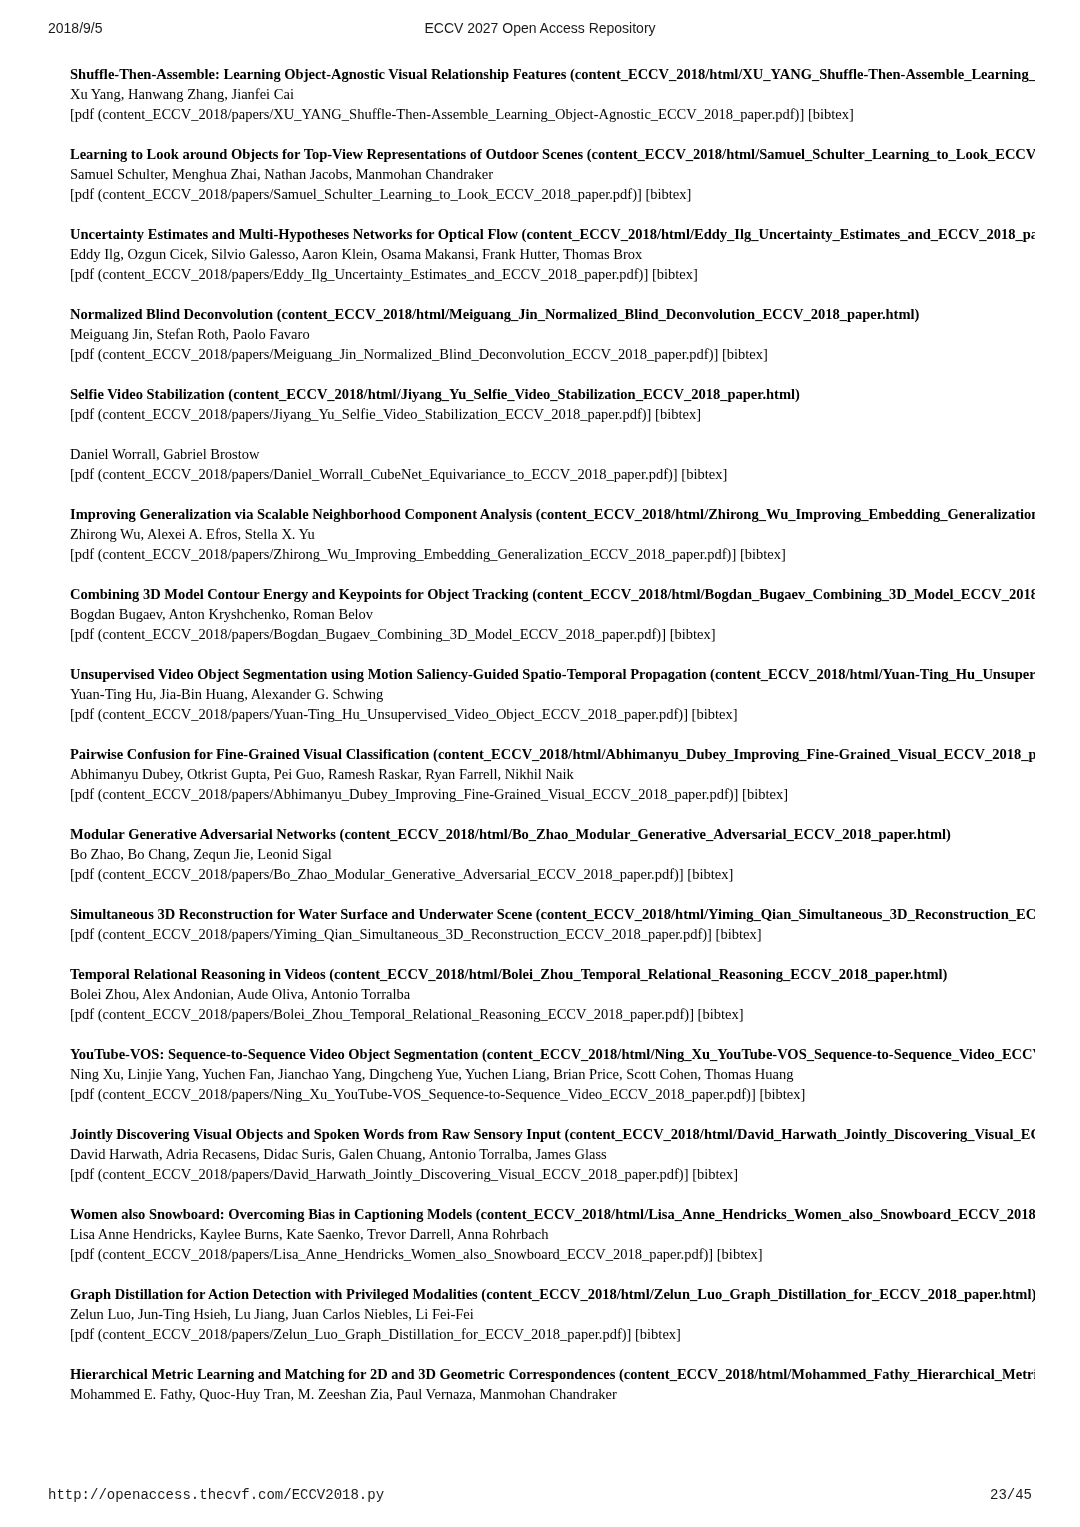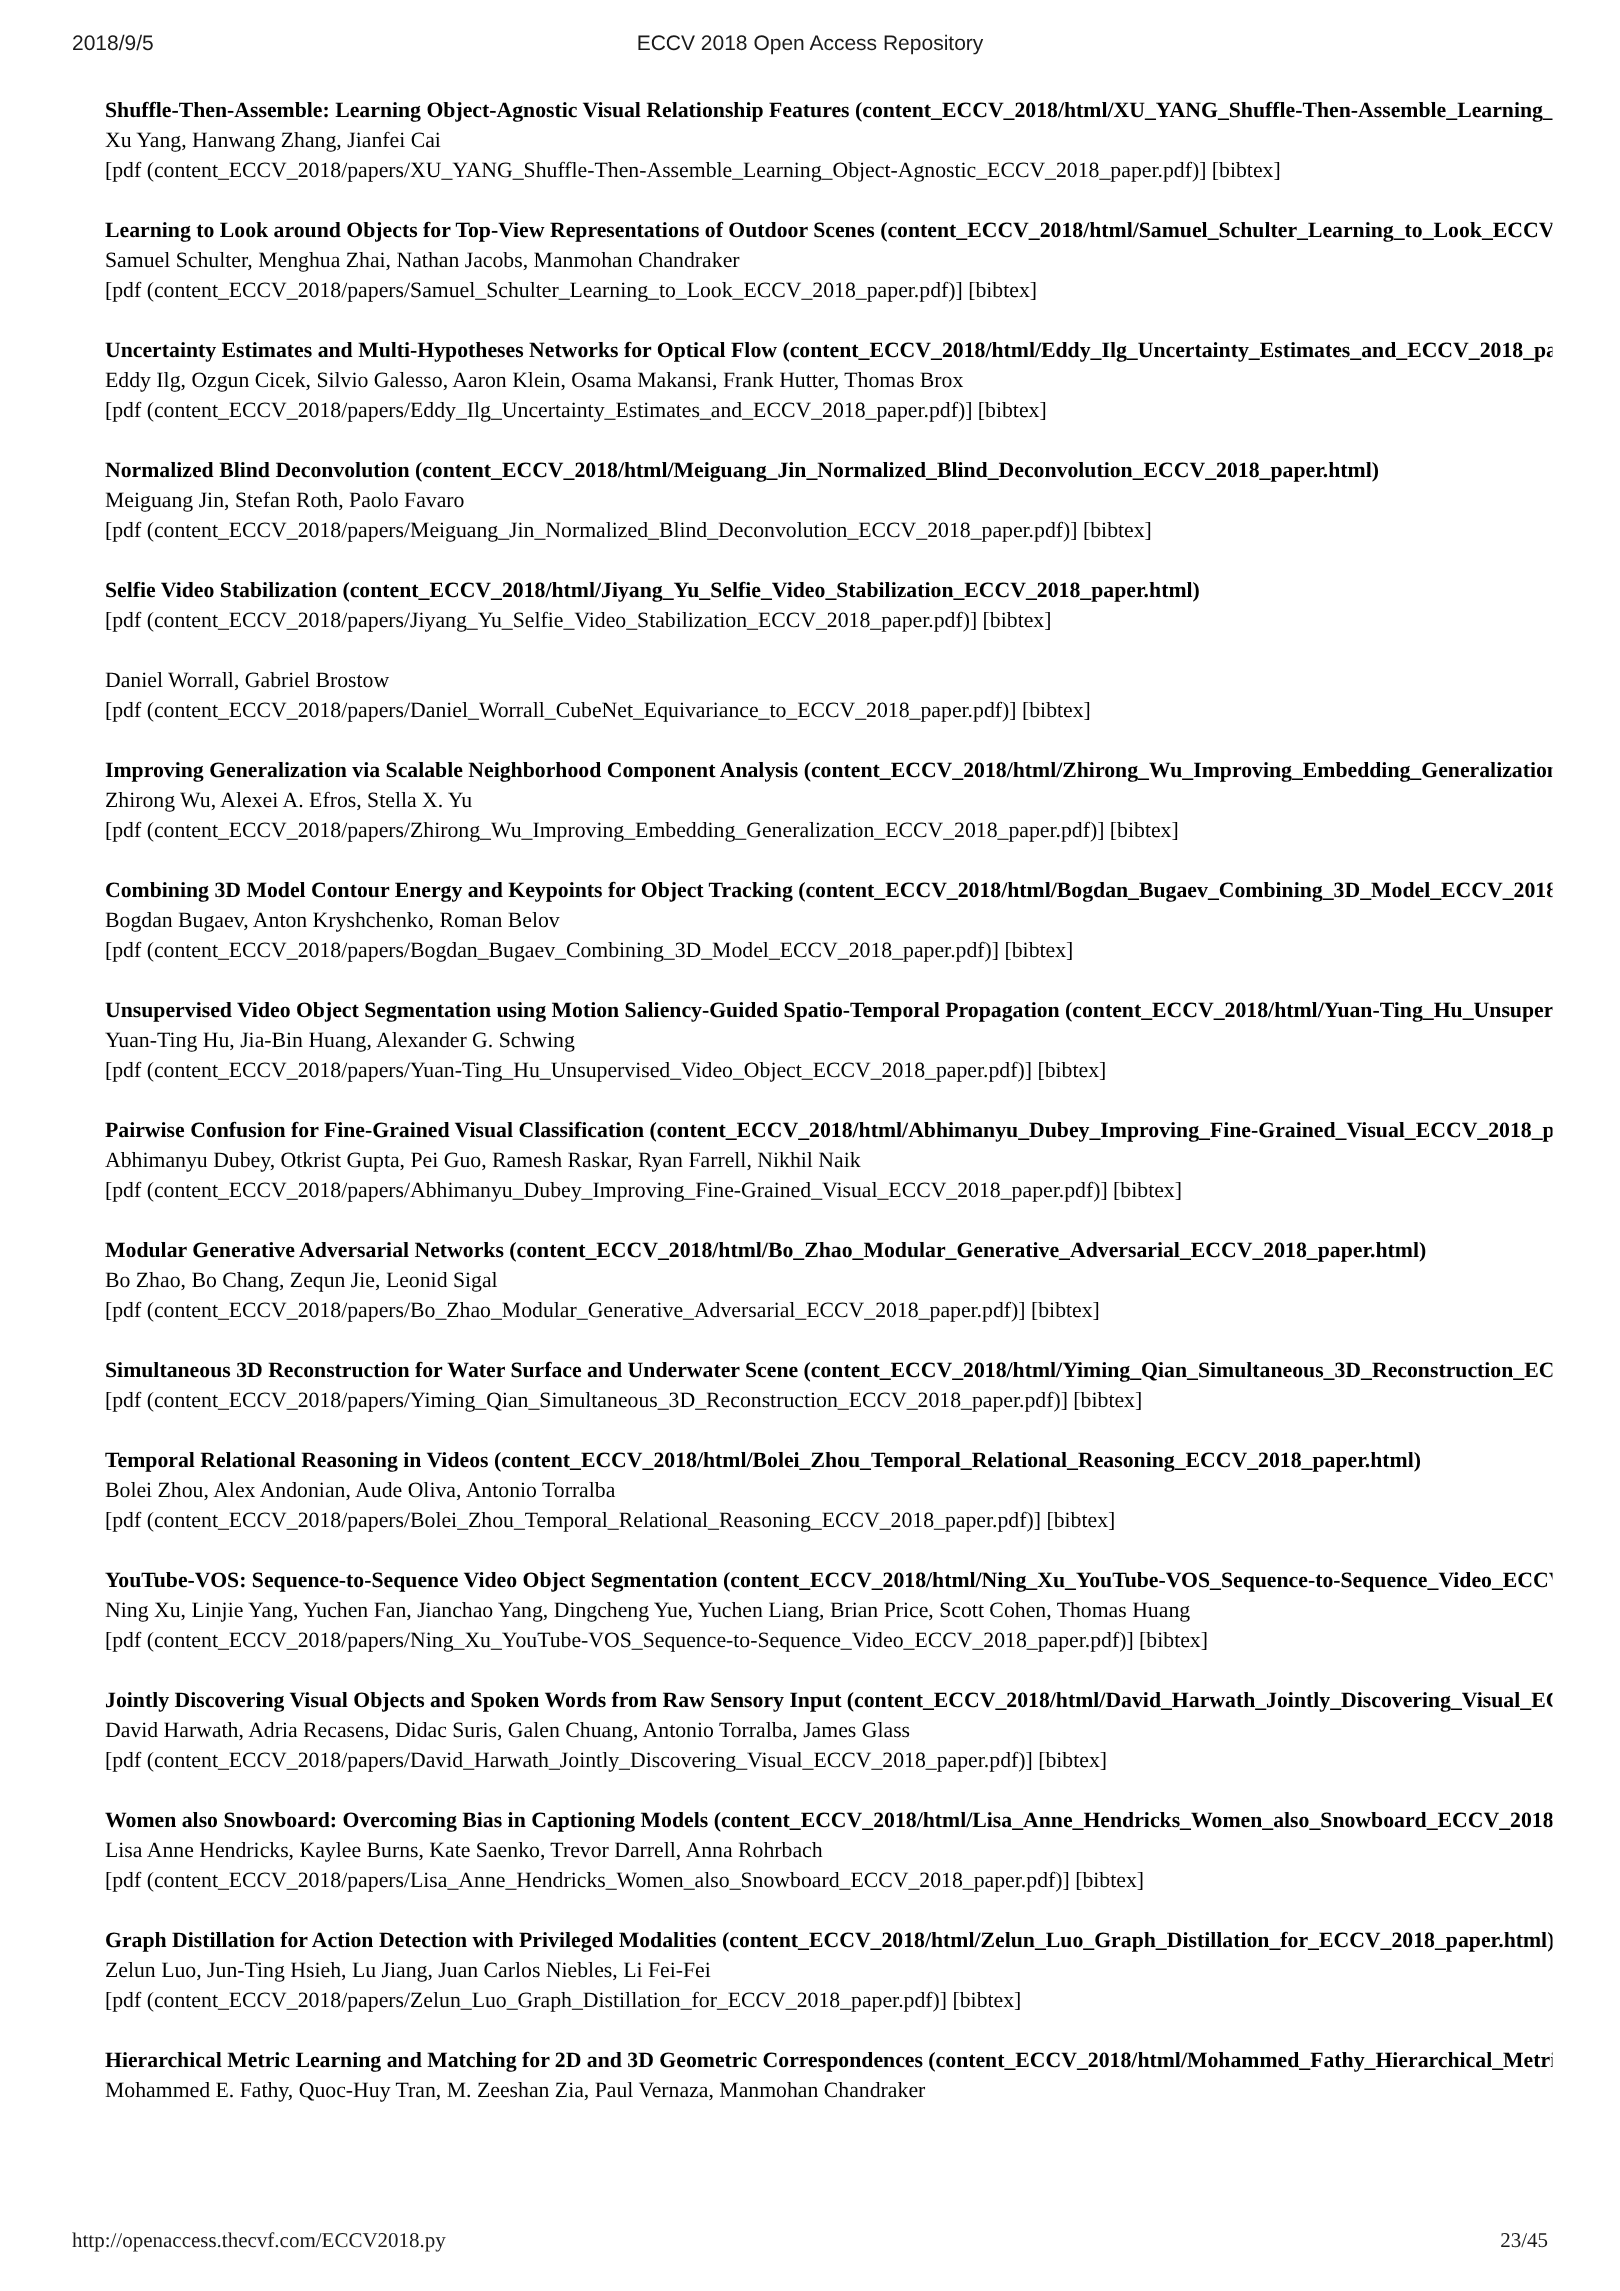--- a/index.html
+++ b/index.html
@@ -47,34 +47,34 @@
     overflow: hidden;
   }
   .title { font-weight: bold; }
   .print-footer {
     position: absolute;
     left: 48px;
     right: 48px;
     bottom: 24px;
     display: flex;
     justify-content: space-between;
-    font-family: Liberation Serif, serif;
+    font-family: Liberation Mono, monospace;
     font-size: 14px;
     color: #1a1a1a;
   }
   .print-footer span { white-space: nowrap; }
 </style>
 </head>
 <body>
 
 <div class="page">
 
   <div class="print-header">
     <span class="print-date">2018/9/5</span>
-    <span class="print-title">ECCV 2018 Open Access Repository</span>
+    <span class="print-title">ECCV 2027 Open Access Repository</span>
   </div>
 
   <div class="content">
   <div class="entry">
     <div class="title">Shuffle-Then-Assemble: Learning Object-Agnostic Visual Relationship Features (content_ECCV_2018/html/XU_YANG_Shuffle-Then-Assemble_Learning_Object-Agnostic_ECCV_2018_paper.html)</div>
     <div class="authors">Xu Yang, Hanwang Zhang, Jianfei Cai</div>
     <div class="links">
       <span>[pdf (content_ECCV_2018/papers/XU_YANG_Shuffle-Then-Assemble_Learning_Object-Agnostic_ECCV_2018_paper.pdf)]</span>
       <span>[bibtex]</span>
     </div>

